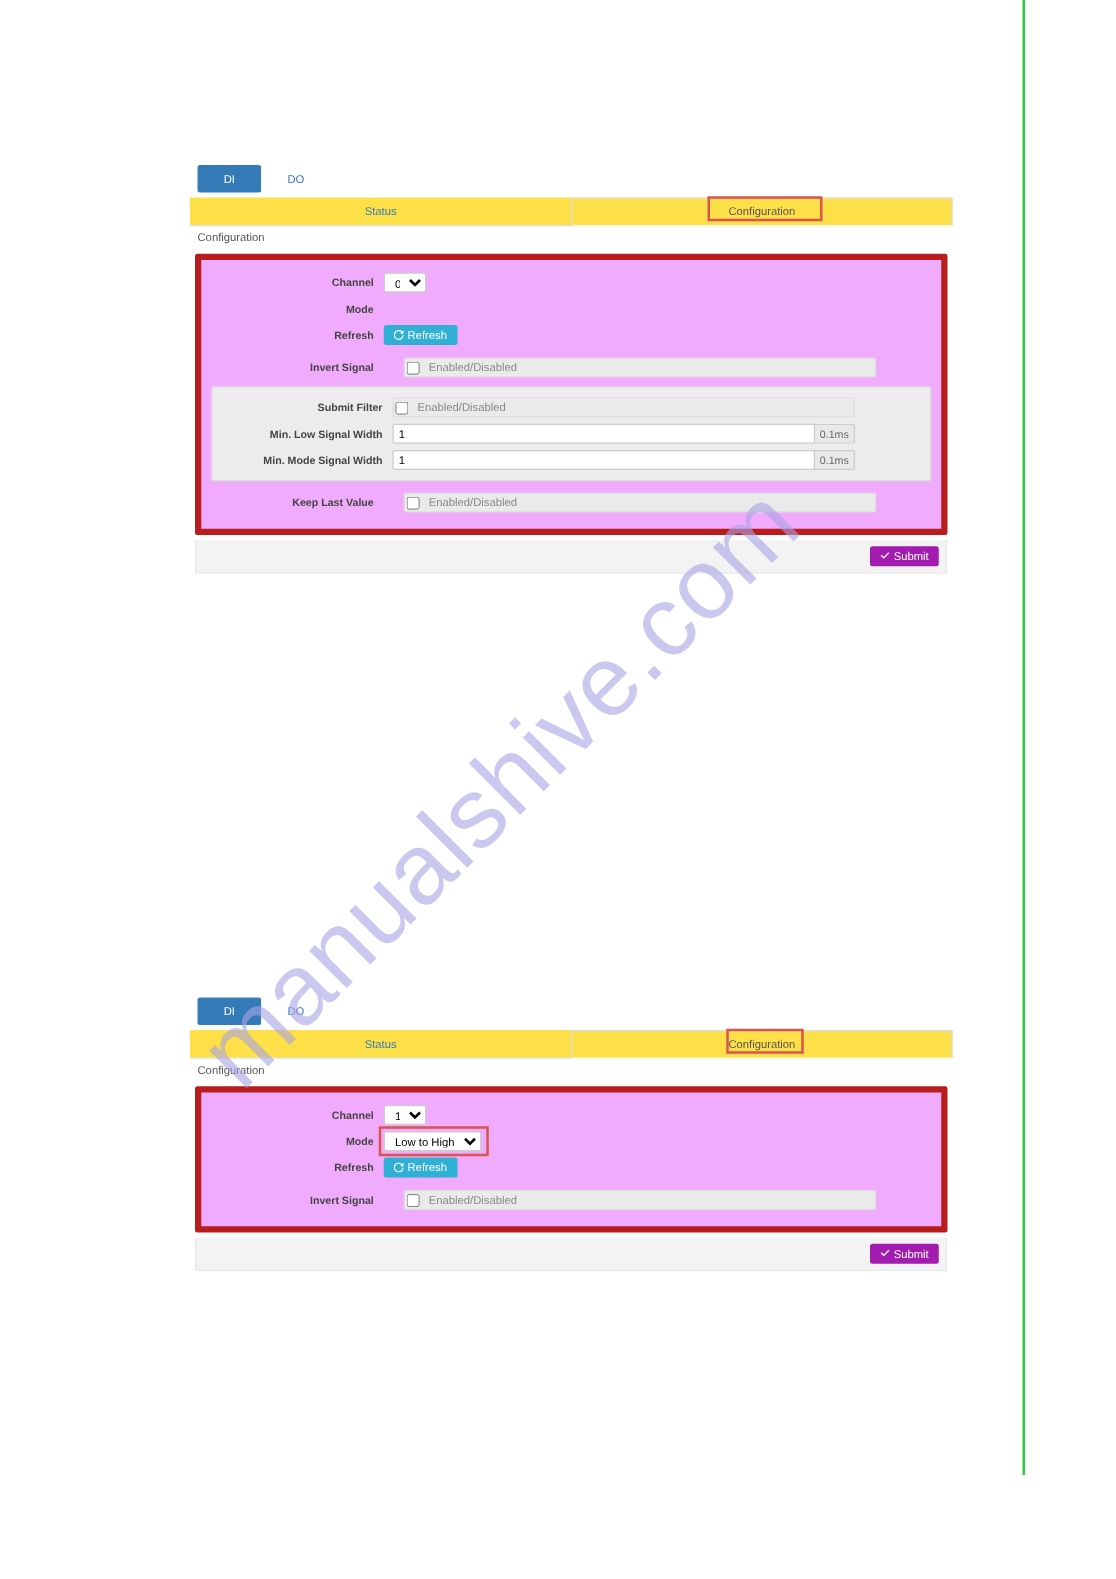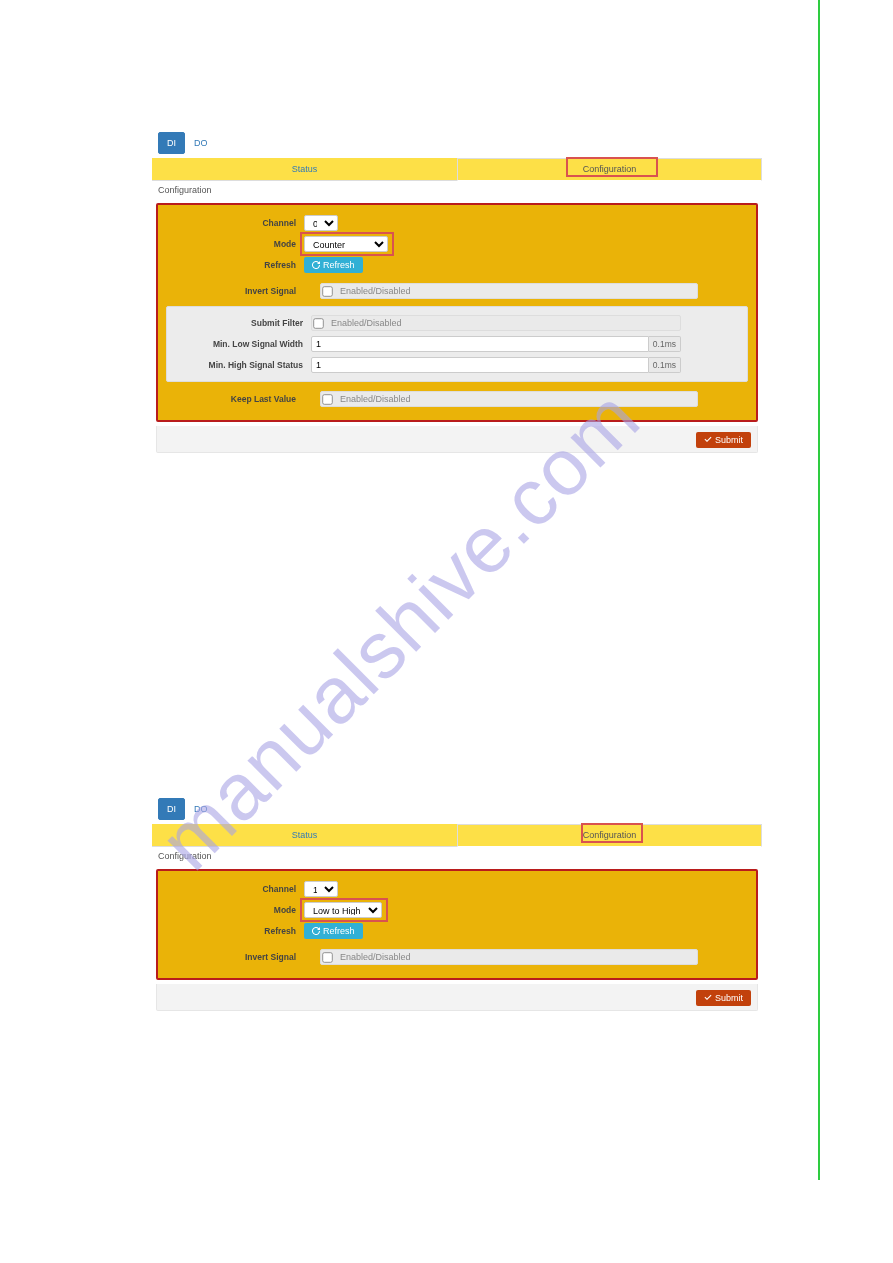--- a/index.html
+++ b/index.html
@@ -17,38 +17,38 @@
     transform: rotate(-45deg); white-space: nowrap; letter-spacing: 1px;
     font-family: "Segoe UI", Arial, sans-serif;
   }
 
   .panel-wrap { position: absolute; left: 152px; width: 610px; }
   .panel-wrap.top { top: 132px; }
   .panel-wrap.bottom { top: 798px; }
 
   .io-tabs { display: flex; gap: 0; margin-left: 6px; margin-bottom: 0; }
   .io-tab {
-    font-size: 9px; padding: 5px 8px; color: #337ab7; cursor: pointer;
+    font-size: 9px; padding: 5px 20px; color: #337ab7; cursor: pointer;
     border: 1px solid transparent; background: #fff;
   }
   .io-tab.active { background: #337ab7; color: #fff; border-color: #337ab7; border-radius: 2px; }
 
   .sc-tabs { display: flex; border-bottom: 1px solid #ddd; margin-top: 4px; }
   .sc-tab {
     flex: 1; text-align: center; font-size: 9px; padding: 5px 0; color: #337ab7;
     border: 1px solid transparent; cursor: pointer; background: #fde047;
     position: relative;
   }
   .sc-tab.active { color: #555; border: 1px solid #ddd; border-bottom-color: #fff; margin-bottom: -1px; }
   .hl-red { position: absolute; border: 2px solid #d9534f; pointer-events: none; }
 
   .config-hdr { font-size: 9px; color: #555; padding: 4px 6px; }
 
   .section {
-    background: #eab308; border: 2px solid #b91c1c; border-radius: 2px;
+    background: #f0abfc; border: 5px solid #b91c1c; border-radius: 2px;
     padding: 6px 8px 8px 8px; margin: 4px 4px; font-size: 9px; color: #555;
   }
   .row { display: flex; align-items: center; margin: 3px 0; min-height: 18px; }
   .row .lbl { width: 138px; text-align: right; padding-right: 8px; font-weight: bold; color: #444; font-size: 8.5px; }
   .row .ctrl { flex: 1; }
 
   .subbox { background: #ececec; border: 1px solid #ddd; border-radius: 2px; padding: 4px 6px; margin: 6px 0; }
   .standalone-row { margin: 8px 0 4px 0; gap: 16px; }
 
   select.form, input.form {
@@ -61,21 +61,21 @@
   .chk-line { display: flex; align-items: center; background: #eaeaea; border: 1px solid #ddd; border-radius: 2px; height: 16px; padding: 0 0; width: 378px; }
   .chk-line input[type=checkbox] { transform: scale(0.8); margin-right: 6px; }
   .chk-line .txt { font-size: 9px; color: #888; }
 
   .input-group { display: flex; width: 378px; }
   .input-group input.form { flex: 1; border-radius: 2px 0 0 2px; }
   .input-group .suffix { background: #e9e9e9; border: 1px solid #ccc; border-left: none; border-radius: 0 2px 2px 0; font-size: 8.5px; color: #666; padding: 2px 4px; height: 16px; display: flex; align-items: center; }
 
   .btn { display: inline-flex; align-items: center; gap: 3px; border: none; border-radius: 2px; font-size: 9px; padding: 3px 8px; cursor: pointer; color: #fff; }
   .btn-refresh { background: #31b0d5; }
-  .btn-submit  { background: #c2410c; }
+  .btn-submit  { background: #a21caf; }
   .btn svg { width: 8px; height: 8px; fill: #fff; }
 
   .footer-bar { background: #f3f3f3; border: 1px solid #e6e6e6; border-top: none; padding: 4px 6px; text-align: right; margin: 0 4px 4px 4px; border-radius: 0 0 2px 2px; }
 
   .mode-hl { position: relative; display: inline-block; }
 </style>
 </head>
 <body>
 
 <div class="page">
@@ -98,26 +98,20 @@
     </div>
     <div class="config-hdr">Configuration</div>
 
     <div class="section">
       <div class="row">
         <div class="lbl">Channel</div>
         <div class="ctrl"><select class="form ch"><option>0</option></select></div>
       </div>
       <div class="row">
         <div class="lbl">Mode</div>
-        <div class="ctrl">
-          <span class="mode-hl">
-            <select class="form mode"><option>Counter</option></select>
-            <div class="hl-red" style="top:-4px;left:-4px;width:94px;height:24px;"></div>
-          </span>
-        </div>
       </div>
       <div class="row">
         <div class="lbl">Refresh</div>
         <div class="ctrl">
           <button class="btn btn-refresh">
             <svg viewBox="0 0 16 16">
                 <path d="M13.6 2.3A8 8 0 1 0 16 8h-2a6 6 0 1 1-1.8-4.2L10 6h6V0z"></path>
               </svg>
             <span>Refresh</span>
           </button>
@@ -147,21 +141,21 @@
         <div class="row">
           <div class="lbl">Min. Low Signal Width</div>
           <div class="ctrl">
             <div class="input-group" style="width:370px;">
               <input class="form" value="1" style="">
               <div class="suffix">0.1ms</div>
             </div>
           </div>
         </div>
         <div class="row">
-          <div class="lbl">Min. High Signal Status</div>
+          <div class="lbl">Min. Mode Signal Width</div>
           <div class="ctrl">
             <div class="input-group" style="width:370px;">
               <input class="form" value="1" style="">
               <div class="suffix">0.1ms</div>
             </div>
           </div>
         </div>
       </div>
 
       <div class="row standalone-row">

